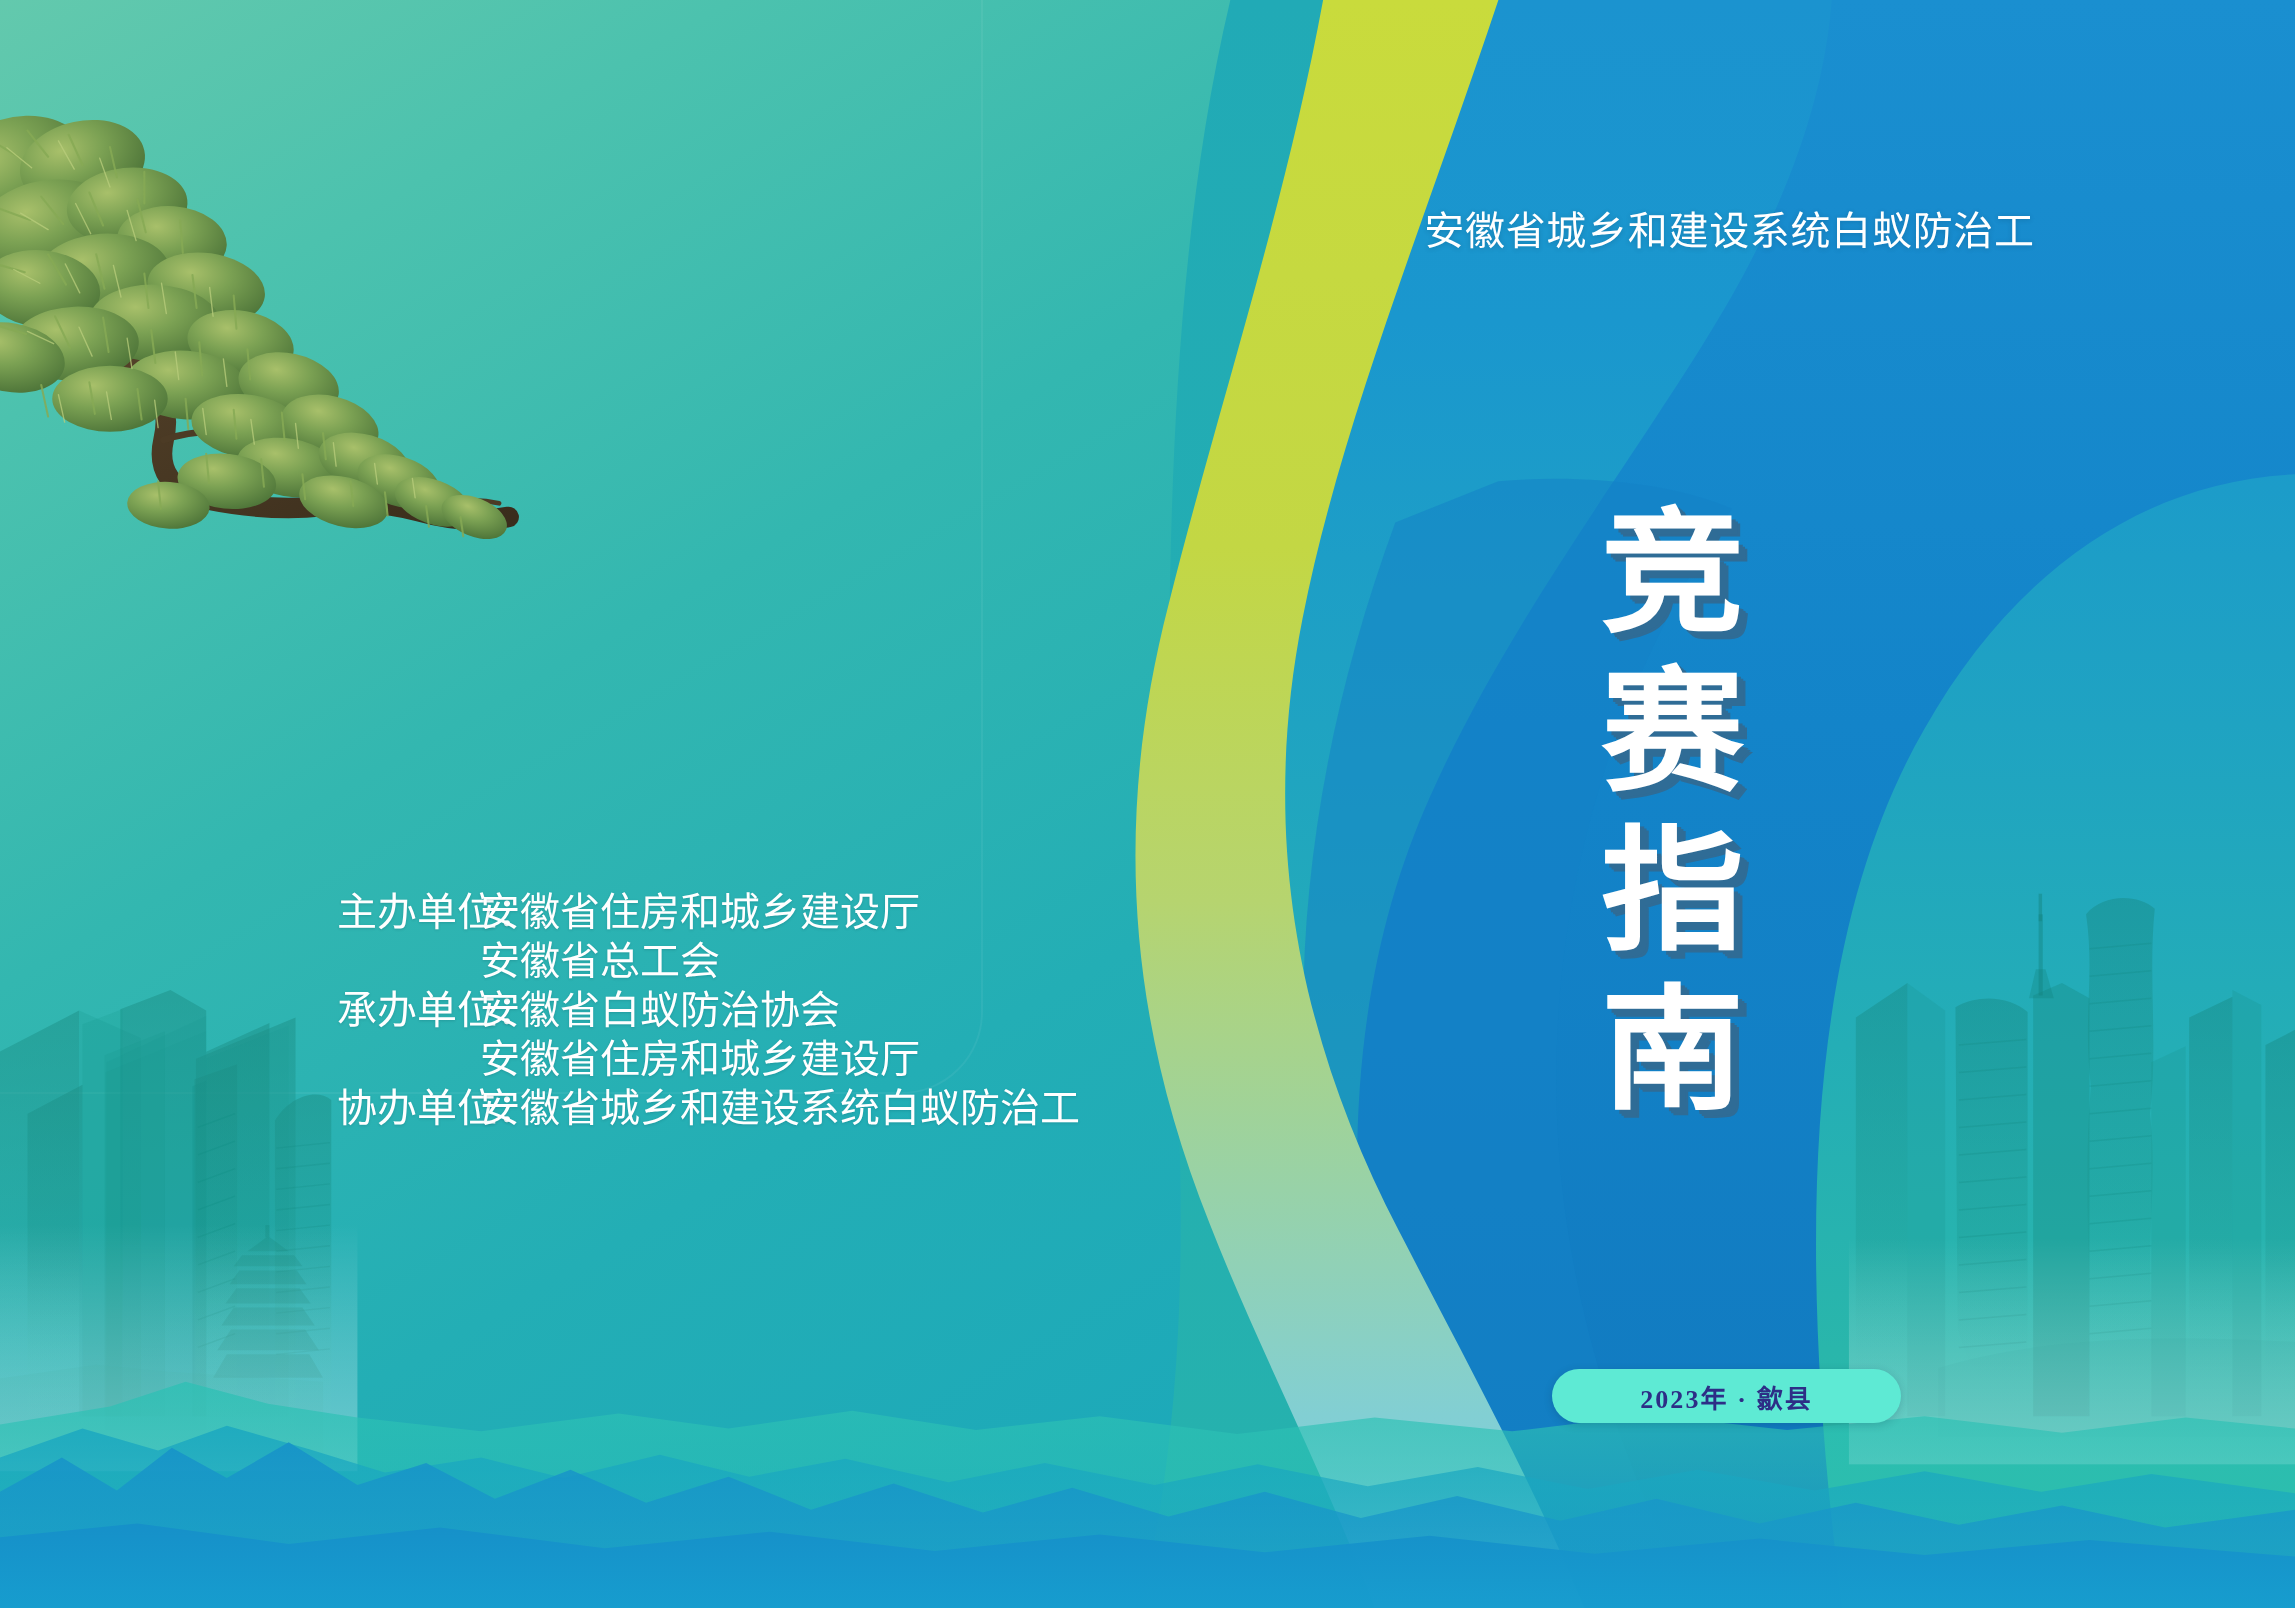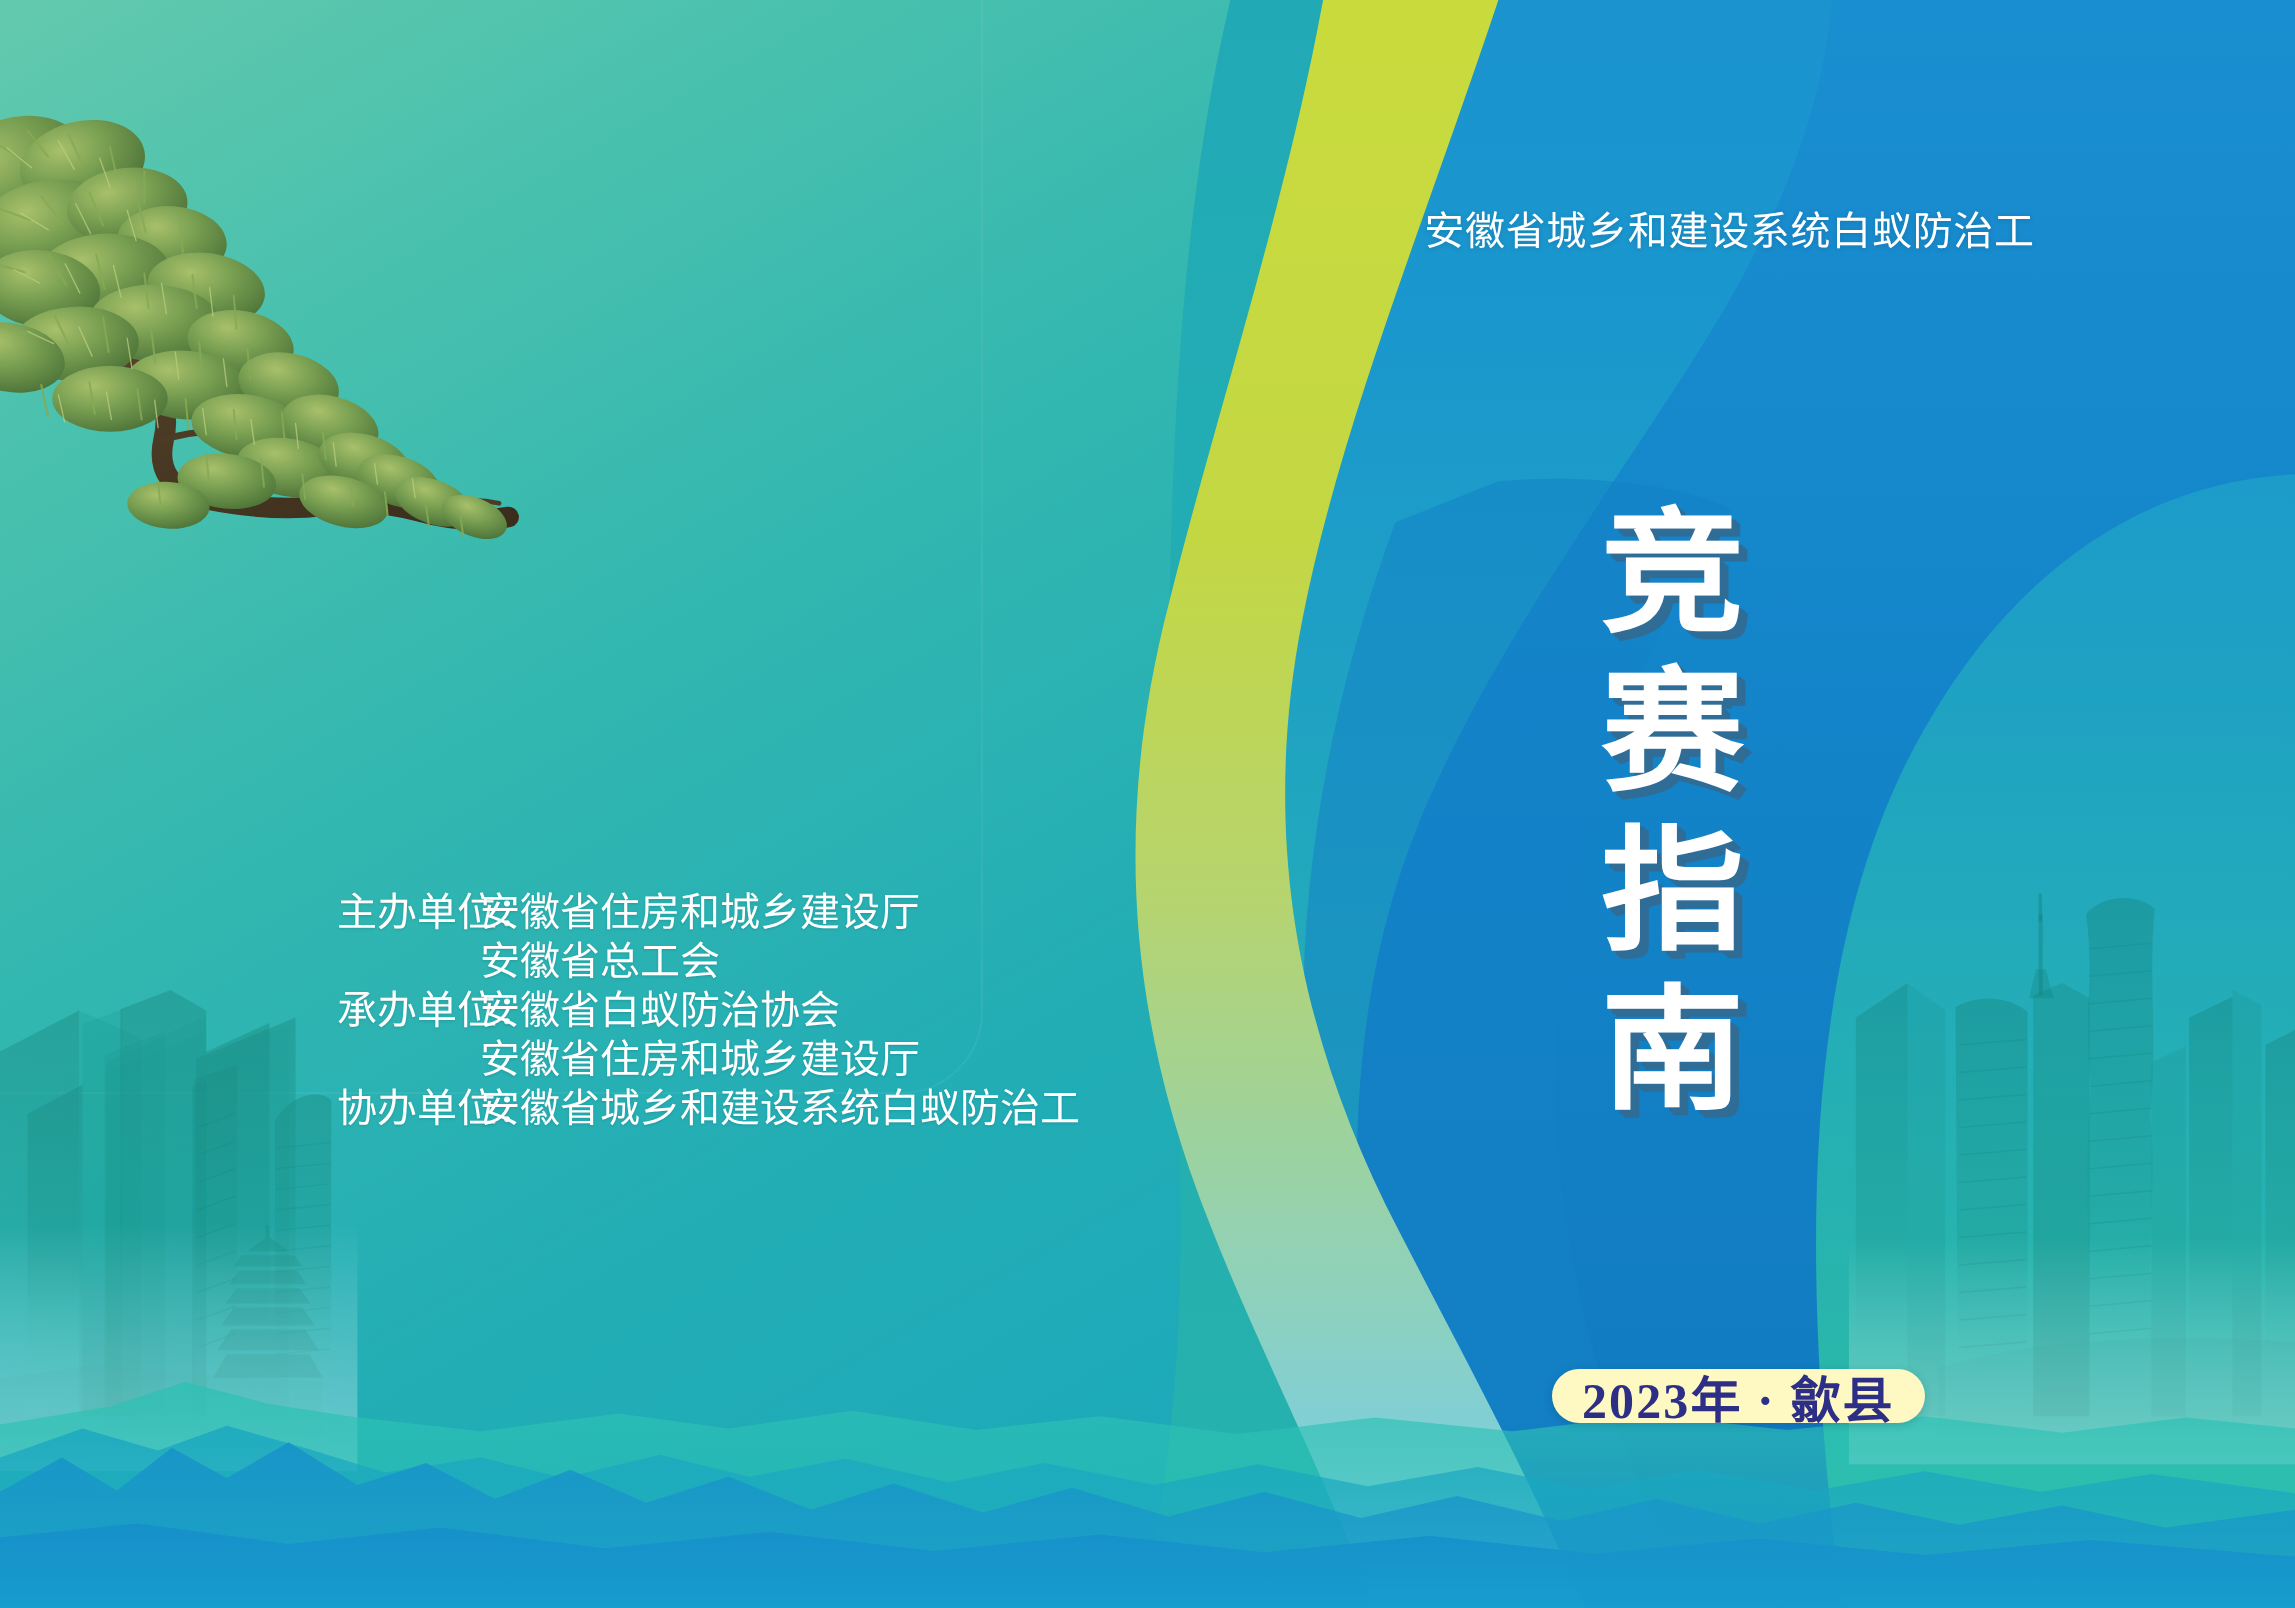--- a/index.html
+++ b/index.html
@@ -72,23 +72,23 @@
   }
   #organizers .row{display:flex;white-space:nowrap;}
   #organizers .lbl{width:143px;flex:0 0 143px;}
   #organizers .val{}
   #organizers .row.cont .lbl{visibility:hidden;}
 
   
   #year-badge{
     position:absolute;left:1552px;top:1369px;
     height:54px;min-width:349px;
-    background:#fef9c3;border-radius:29px;
+    background:#5eead4;border-radius:29px;
     display:flex;align-items:center;justify-content:center;
-    color:#2d2e86;font-size:50px;font-weight:700;
+    color:#2d2e86;font-size:26px;font-weight:700;
     letter-spacing:2.1px;
     box-shadow:0 2.1px 8.2px rgba(0,40,60,.18);
     padding:0 30px;
     font-family:"Liberation Serif","DejaVu Serif",serif;
   }
 </style>
 </head>
 <body>
 
 <div id="cover">

